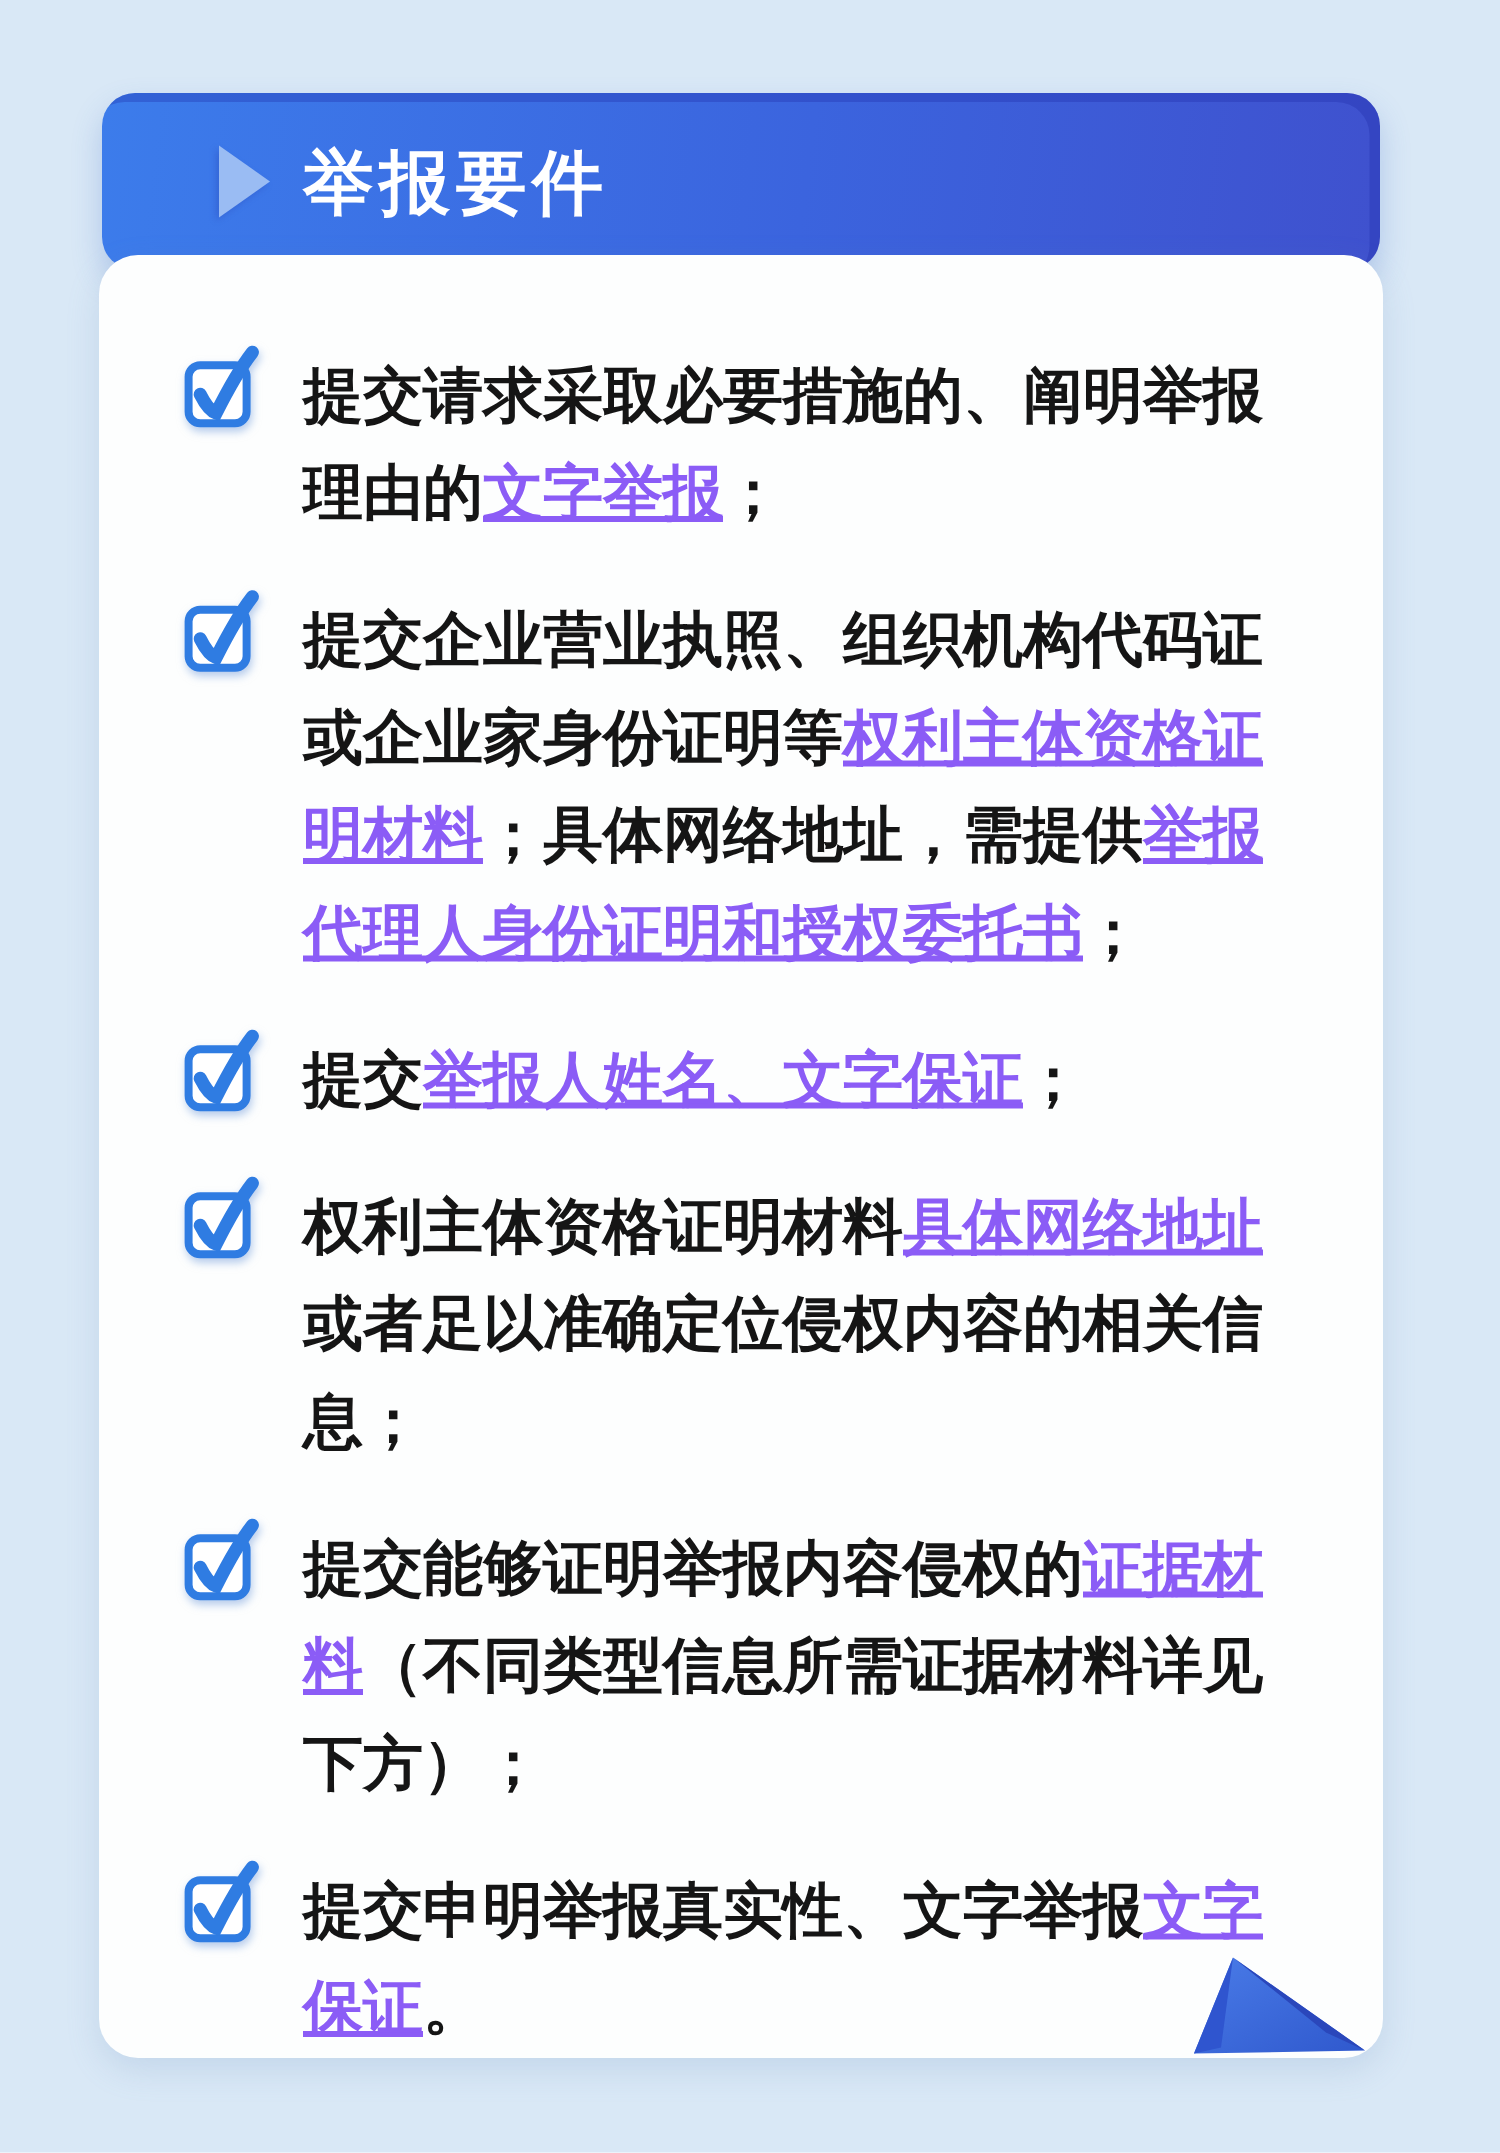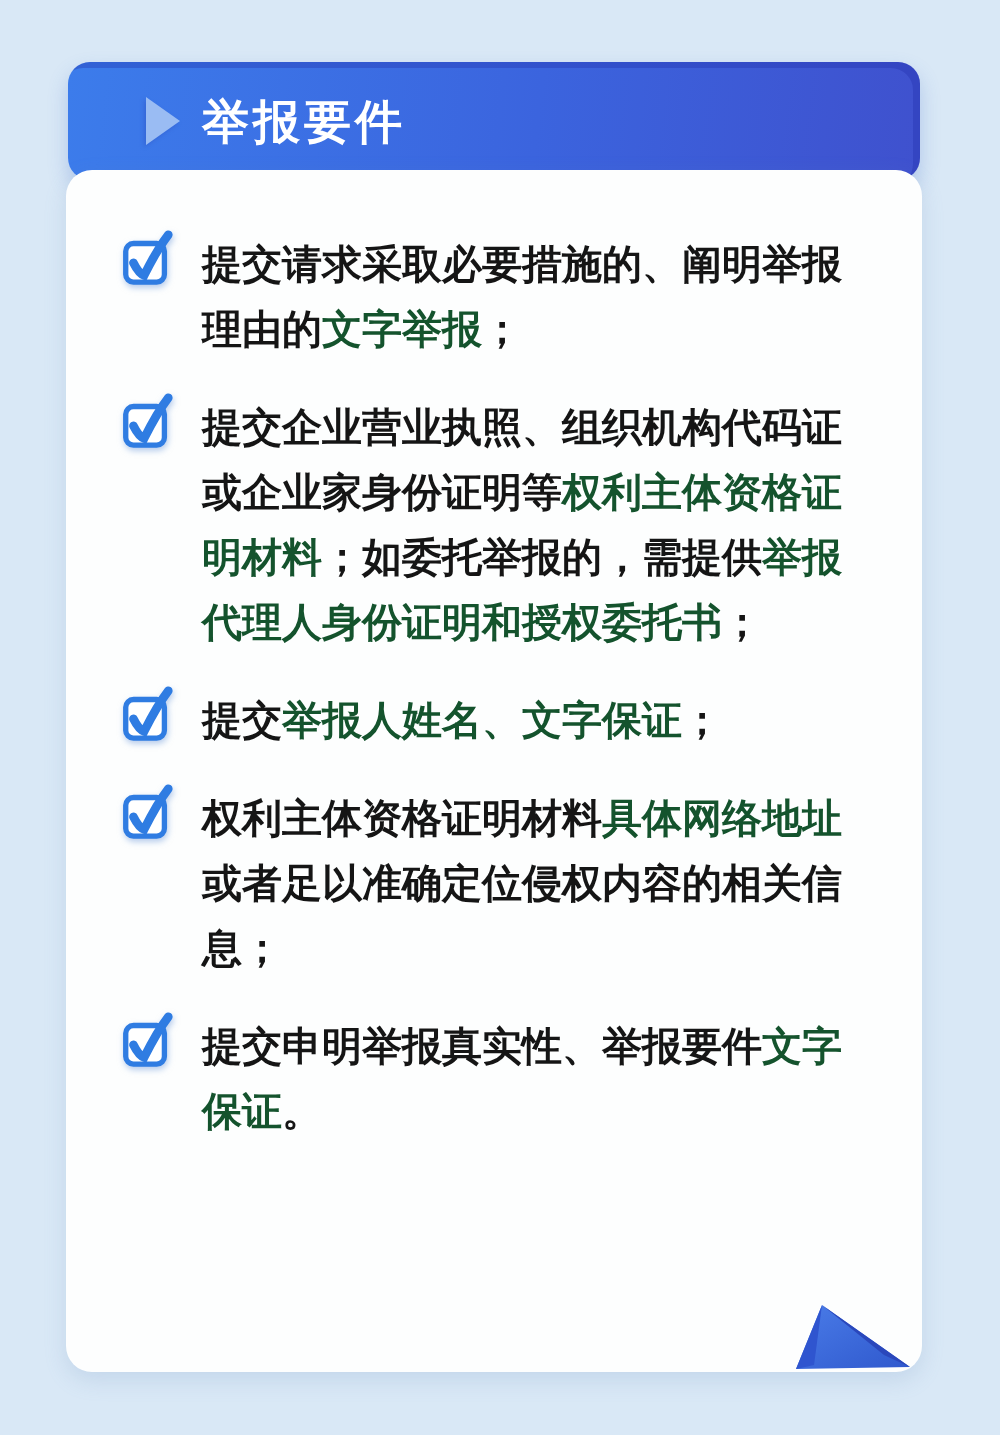--- a/index.html
+++ b/index.html
@@ -46,21 +46,21 @@
   .cb {
     flex:none; width:58px; height:60px; margin-top:-4px; margin-right:26px;
     filter:drop-shadow(1px 3px 3px rgba(120,160,220,0.55));
   }
   .cb svg { display:block; width:58px; height:60px; }
   .txt {
     margin:0; width:656px;
     font-size:40px; line-height:65px; font-weight:600; color:#151515;
     word-break:break-all;
   }
-  .hl { color:#14532d; font-weight:800; }
+  .hl { color:#8b5cf6; font-weight:800;text-decoration:underline; }
 
   
   .plane { position:absolute; right:6px; bottom:-1px; width:132px; height:72px; }
   .plane svg { display:block; width:132px; height:72px; }
 </style>
 </head>
 <body>
 
 <div class="stage">
 
@@ -80,21 +80,21 @@
 </span>
           <p class="txt"><span>提交请求采取必要措施的、阐明举报理由的</span><span class="hl">文字举报</span><span>；</span></p>
         </div>
         <div class="item">
           <span class="cb">
   <svg viewBox="0 0 60 62" xmlns="http://www.w3.org/2000/svg">
     <rect x="8" y="16" width="40" height="40" rx="8" fill="#ffffff" stroke="#2f7ce2" stroke-width="5.5"></rect>
     <path d="M16 36 C 20 44, 24 48, 27 49 C 33 37, 42 20, 52 7" fill="none" stroke="#2f7ce2" stroke-width="9" stroke-linecap="round"></path>
   </svg>
 </span>
-          <p class="txt"><span>提交企业营业执照、组织机构代码证或企业家身份证明等</span><span class="hl">权利主体资格证明材料</span><span>；如委托举报的，需提供</span><span class="hl">举报代理人身份证明和授权委托书</span><span>；</span></p>
+          <p class="txt"><span>提交企业营业执照、组织机构代码证或企业家身份证明等</span><span class="hl">权利主体资格证明材料</span><span>；具体网络地址，需提供</span><span class="hl">举报代理人身份证明和授权委托书</span><span>；</span></p>
         </div>
         <div class="item">
           <span class="cb">
   <svg viewBox="0 0 60 62" xmlns="http://www.w3.org/2000/svg">
     <rect x="8" y="16" width="40" height="40" rx="8" fill="#ffffff" stroke="#2f7ce2" stroke-width="5.5"></rect>
     <path d="M16 36 C 20 44, 24 48, 27 49 C 33 37, 42 20, 52 7" fill="none" stroke="#2f7ce2" stroke-width="9" stroke-linecap="round"></path>
   </svg>
 </span>
           <p class="txt"><span>提交</span><span class="hl">举报人姓名、文字保证</span><span>；</span></p>
         </div>
@@ -107,21 +107,30 @@
 </span>
           <p class="txt"><span>权利主体资格证明材料</span><span class="hl">具体网络地址</span><span>或者足以准确定位侵权内容的相关信息；</span></p>
         </div>
         <div class="item">
           <span class="cb">
   <svg viewBox="0 0 60 62" xmlns="http://www.w3.org/2000/svg">
     <rect x="8" y="16" width="40" height="40" rx="8" fill="#ffffff" stroke="#2f7ce2" stroke-width="5.5"></rect>
     <path d="M16 36 C 20 44, 24 48, 27 49 C 33 37, 42 20, 52 7" fill="none" stroke="#2f7ce2" stroke-width="9" stroke-linecap="round"></path>
   </svg>
 </span>
-          <p class="txt"><span>提交申明举报真实性、举报要件</span><span class="hl">文字保证</span><span>。</span></p>
+          <p class="txt"><span>提交能够证明举报内容侵权的</span><span class="hl">证据材料</span><span>（不同类型信息所需证据材料详见下方）；</span></p>
+        </div>
+        <div class="item">
+          <span class="cb">
+  <svg viewBox="0 0 60 62" xmlns="http://www.w3.org/2000/svg">
+    <rect x="8" y="16" width="40" height="40" rx="8" fill="#ffffff" stroke="#2f7ce2" stroke-width="5.5"></rect>
+    <path d="M16 36 C 20 44, 24 48, 27 49 C 33 37, 42 20, 52 7" fill="none" stroke="#2f7ce2" stroke-width="9" stroke-linecap="round"></path>
+  </svg>
+</span>
+          <p class="txt"><span>提交申明举报真实性、文字举报</span><span class="hl">文字保证</span><span>。</span></p>
         </div>
       </div>
 
     <div class="plane">
       <svg viewBox="0 0 132 72" xmlns="http://www.w3.org/2000/svg">
         <defs>
           <linearGradient id="pg" x1="0" y1="0" x2="1" y2="1">
             <stop offset="0" stop-color="#4a7ce8"></stop>
             <stop offset="1" stop-color="#2f58cd"></stop>
           </linearGradient>

